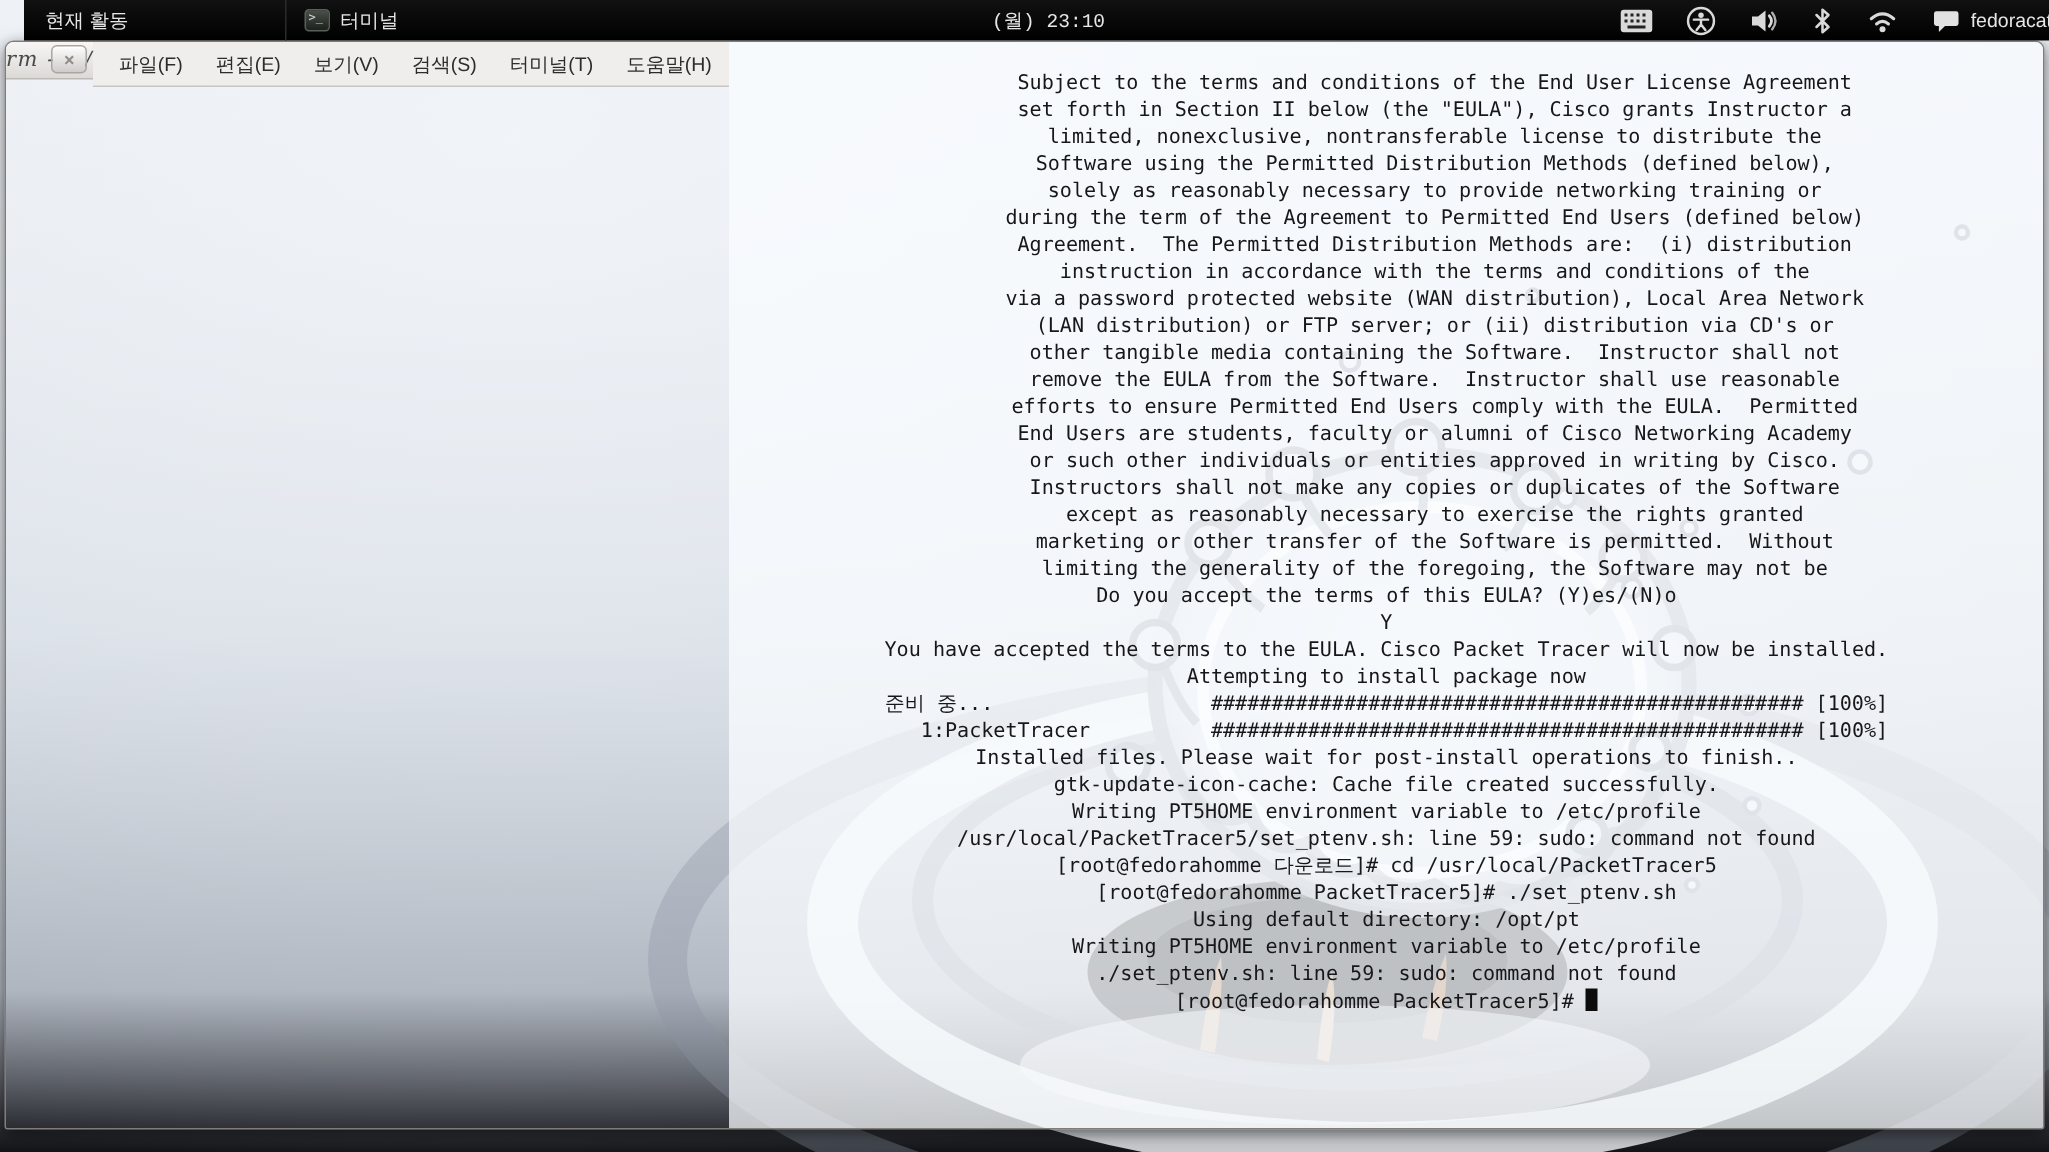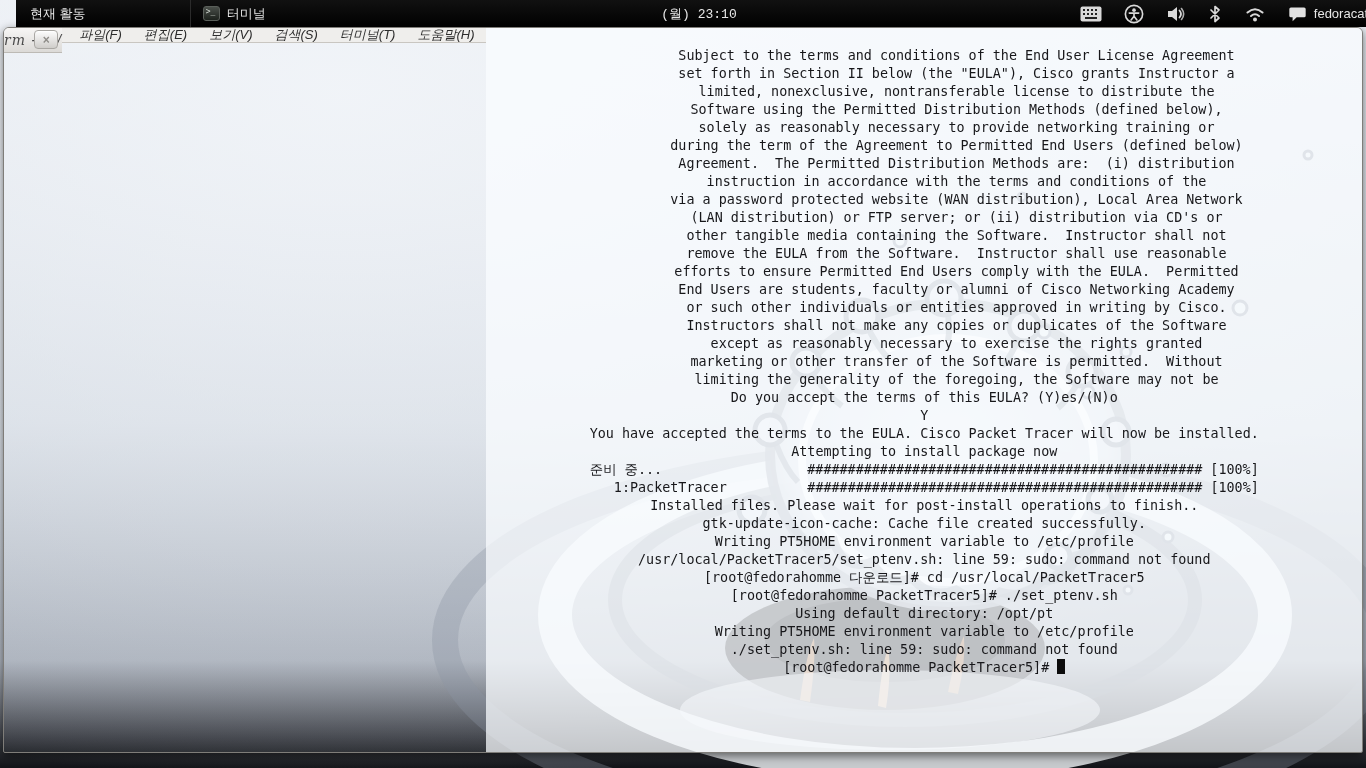--- a/index.html
+++ b/index.html
@@ -33,23 +33,23 @@
   .titlebar { height:25px; background:linear-gradient(#f7f6f5,#dcdad7);
     border-bottom:1px solid #bdbab5; position:relative; display:flex;
     align-items:center; justify-content:center; flex:0 0 auto; }
   .title-text { font-family:"DejaVu Serif", serif; font-style:italic;
     font-size:14px; color:#4a4a4a; letter-spacing:1px; }
   .close-btn { position:absolute; right:4px; top:2px; width:24px; height:19px;
     background:linear-gradient(#fdfdfd,#cfcdca); border:1px solid #a9a7a3;
     border-radius:4px; display:flex; align-items:center; justify-content:center;
     color:#8e8c88; font-size:12px; font-weight:bold; cursor:pointer;
     box-shadow:inset 0 1px 0 #fff; }
-  .menubar { height:15px; background:#efeeec; border-bottom:1px solid #c9c6c1;
+  .menubar { height:30px; background:#efeeec; border-bottom:1px solid #c9c6c1;
     display:flex; align-items:center; gap:0; padding-left:6px; flex:0 0 auto;
-    font-size:13px; color:#2c2c2c;font-style:italic; }
+    font-size:13px; color:#2c2c2c; }
   .menu-item { padding:5px 11px; cursor:pointer; border-radius:2px; }
 
   .terminal { flex:1 1 auto; position:relative; background:rgba(250,252,255,0.74);
     cursor:text; overflow:hidden;text-align:center; }
   .term-pad { padding:19px 2px 0 3px; }
   .term-line { font-family:"DejaVu Sans Mono","Liberation Mono",monospace;
     font-size:13.4px; line-height:18px; white-space:pre; color:#17171a; }
   .cursor { display:inline-block; width:8px; height:15px; background:#0c0c0c;
     vertical-align:-2px; }
 </style>

